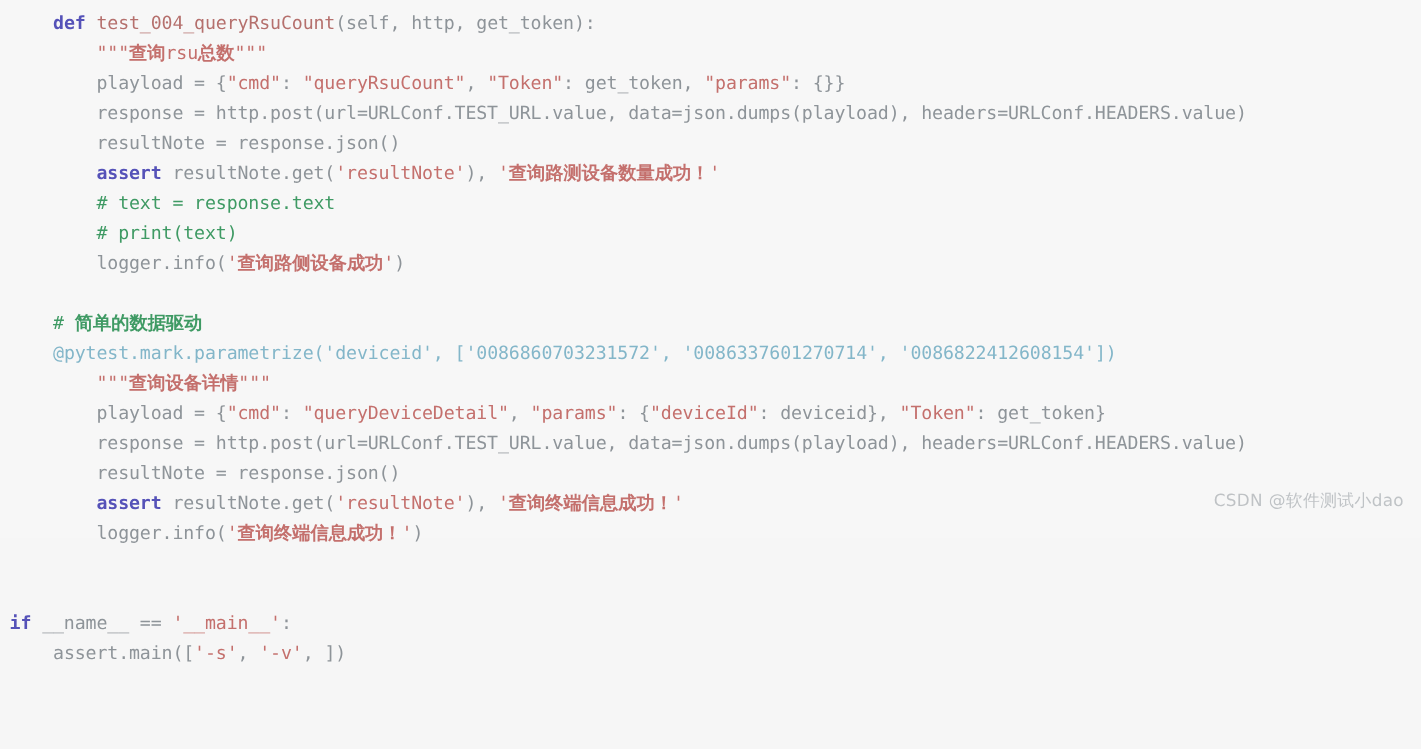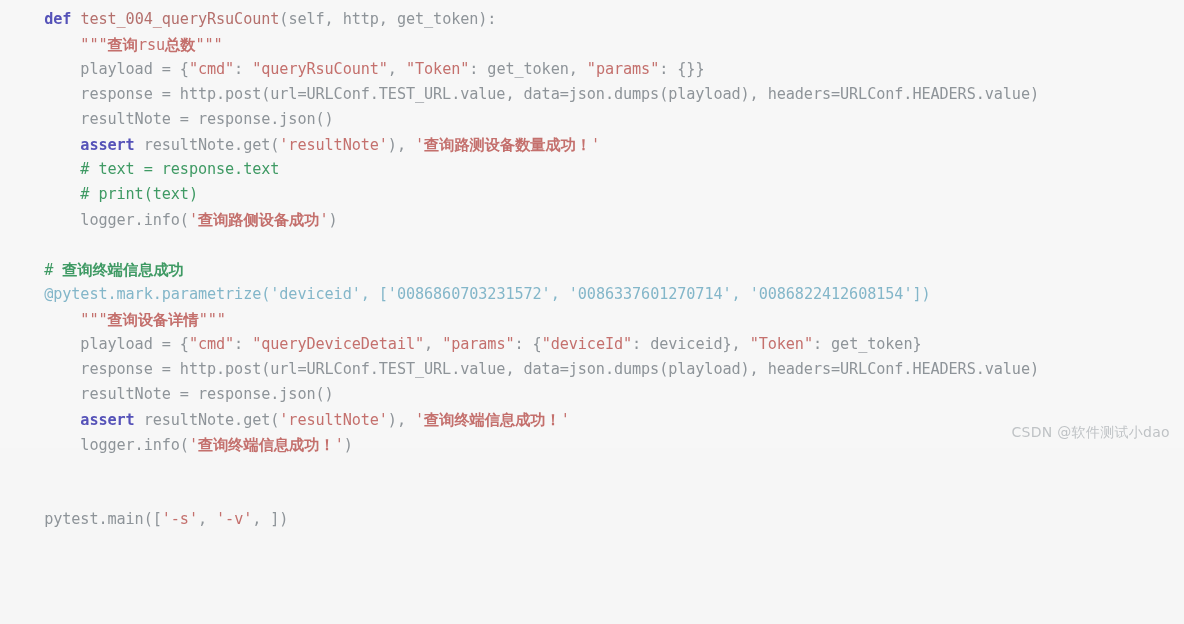--- a/index.html
+++ b/index.html
@@ -43,21 +43,21 @@
   .tok-decorator{ color: #83b6c9; }
   .tok-cjk {
     font-family: Liberation Serif, serif;
     font-weight: 700;
     letter-spacing: 0;
   }
 
   #watermark {
     position: absolute;
     right: 14px;
-    bottom: 6px;
+    bottom: 21px;
     font-size: 14px;
     color: #b9bdc0;
     letter-spacing: 0.3px;
     font-family: "DejaVu Sans", "Liberation Sans", sans-serif;
     white-space: pre;
     opacity: 0.9;
     pointer-events: none;
     text-align: right;
   }
 </style>
@@ -69,26 +69,27 @@
       <div class="code-line"><span>    </span><span class="tok-keyword">def </span><span class="tok-funcname">test_004_queryRsuCount</span><span class="tok-plain">(self, http, get_token):</span></div>
       <div class="code-line"><span>        </span><span class="tok-string">"""</span><span class="tok-string tok-cjk">查询</span><span class="tok-string">rsu</span><span class="tok-string tok-cjk">总数</span><span class="tok-string">"""</span></div>
       <div class="code-line"><span>        </span><span class="tok-plain">playload = {</span><span class="tok-string">"cmd"</span><span class="tok-plain">: </span><span class="tok-string">"queryRsuCount"</span><span class="tok-plain">, </span><span class="tok-string">"Token"</span><span class="tok-plain">: get_token, </span><span class="tok-string">"params"</span><span class="tok-plain">: {}}</span></div>
       <div class="code-line"><span>        </span><span class="tok-plain">response = http.post(url=URLConf.TEST_URL.value, data=json.dumps(playload), headers=URLConf.HEADERS.value)</span></div>
       <div class="code-line"><span>        </span><span class="tok-plain">resultNote = response.json()</span></div>
       <div class="code-line"><span>        </span><span class="tok-keyword">assert </span><span class="tok-plain">resultNote.get(</span><span class="tok-string">'resultNote'</span><span class="tok-plain">), </span><span class="tok-string">'</span><span class="tok-string tok-cjk">查询路测设备数量成功！</span><span class="tok-string">'</span></div>
       <div class="code-line"><span>        </span><span class="tok-comment"># text = response.text</span></div>
       <div class="code-line"><span>        </span><span class="tok-comment"># print(text)</span></div>
       <div class="code-line"><span>        </span><span class="tok-plain">logger.info(</span><span class="tok-string">'</span><span class="tok-string tok-cjk">查询路侧设备成功</span><span class="tok-string">'</span><span class="tok-plain">)</span></div>
       <div class="code-line blank">&nbsp;</div>
-      <div class="code-line"><span>    </span><span class="tok-comment"># </span><span class="tok-comment tok-cjk">查询终端信息成功</span></div>
+      <div class="code-line"><span>    </span><span class="tok-comment"># </span><span class="tok-comment tok-cjk">简单的数据驱动</span></div>
       <div class="code-line"><span>    </span><span class="tok-decorator">@pytest.mark.parametrize(</span><span class="tok-decorator">'deviceid'</span><span class="tok-decorator">, [</span><span class="tok-decorator">'0086860703231572'</span><span class="tok-decorator">, </span><span class="tok-decorator">'0086337601270714'</span><span class="tok-decorator">, </span><span class="tok-decorator">'0086822412608154'</span><span class="tok-decorator">])</span></div>
       <div class="code-line"><span>        </span><span class="tok-string">"""</span><span class="tok-string tok-cjk">查询设备详情</span><span class="tok-string">"""</span></div>
       <div class="code-line"><span>        </span><span class="tok-plain">playload = {</span><span class="tok-string">"cmd"</span><span class="tok-plain">: </span><span class="tok-string">"queryDeviceDetail"</span><span class="tok-plain">, </span><span class="tok-string">"params"</span><span class="tok-plain">: {</span><span class="tok-string">"deviceId"</span><span class="tok-plain">: deviceid}, </span><span class="tok-string">"Token"</span><span class="tok-plain">: get_token}</span></div>
       <div class="code-line"><span>        </span><span class="tok-plain">response = http.post(url=URLConf.TEST_URL.value, data=json.dumps(playload), headers=URLConf.HEADERS.value)</span></div>
       <div class="code-line"><span>        </span><span class="tok-plain">resultNote = response.json()</span></div>
       <div class="code-line"><span>        </span><span class="tok-keyword">assert </span><span class="tok-plain">resultNote.get(</span><span class="tok-string">'resultNote'</span><span class="tok-plain">), </span><span class="tok-string">'</span><span class="tok-string tok-cjk">查询终端信息成功！</span><span class="tok-string">'</span></div>
       <div class="code-line"><span>        </span><span class="tok-plain">logger.info(</span><span class="tok-string">'</span><span class="tok-string tok-cjk">查询终端信息成功！</span><span class="tok-string">'</span><span class="tok-plain">)</span></div>
       <div class="code-line blank">&nbsp;</div>
       <div class="code-line blank">&nbsp;</div>
-      <div class="code-line"><span>    </span><span class="tok-plain">pytest.main([</span><span class="tok-string">'-s'</span><span class="tok-plain">, </span><span class="tok-string">'-v'</span><span class="tok-plain">, ])</span></div>
+      <div class="code-line"><span class="tok-keyword">if </span><span class="tok-plain">__name__ == </span><span class="tok-string">'__main__'</span><span class="tok-plain">:</span></div>
+      <div class="code-line"><span>    </span><span class="tok-plain">assert.main([</span><span class="tok-string">'-s'</span><span class="tok-plain">, </span><span class="tok-string">'-v'</span><span class="tok-plain">, ])</span></div>
     </div>
   <div id="watermark">CSDN @软件测试小dao</div>
 </div>
 
 </body></html>

